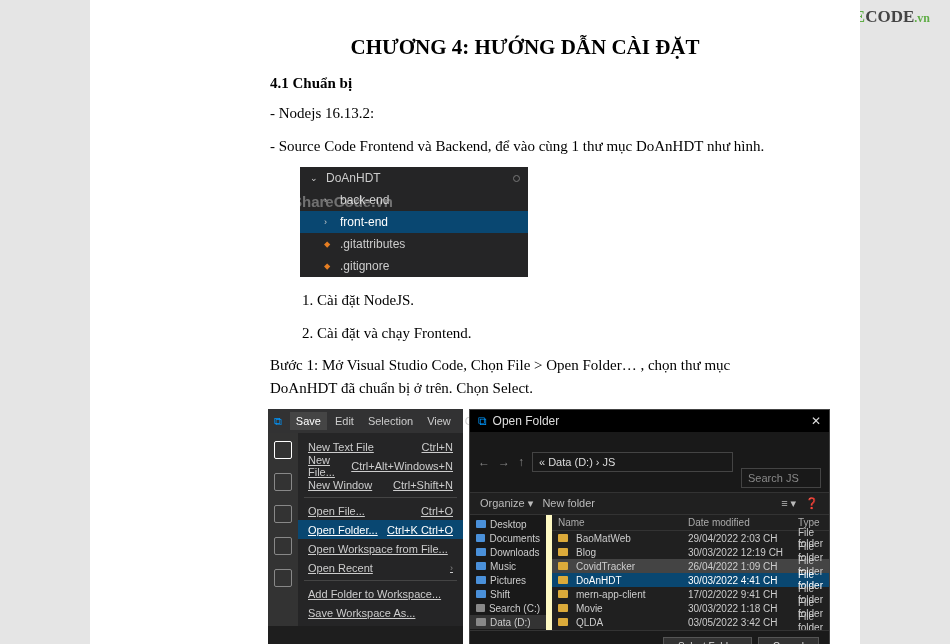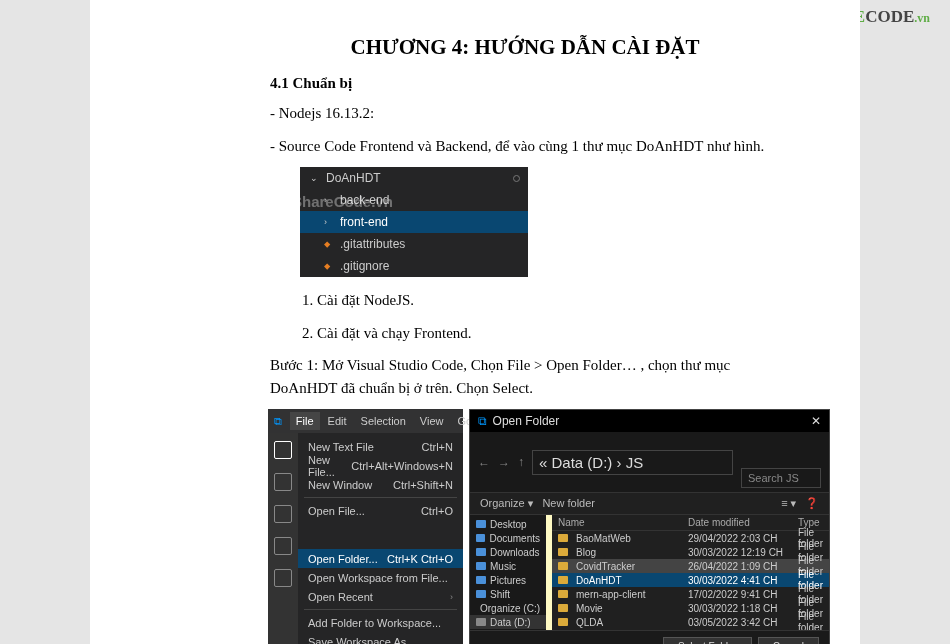--- a/index.html
+++ b/index.html
@@ -30,31 +30,31 @@
   .vscode-menu { width: 195px; background: #1e1e1e; font-family: "Segoe UI", Arial, sans-serif; font-size: 11px; color: #ccc; position: relative; }
   .menubar { display: flex; align-items: center; height: 24px; background: #323233; gap: 2px; padding-left: 6px; font-size: 11px; }
   .menubar .mi { padding: 3px 6px; color: #ccc; }
   .menubar .mi.sel { background: #454545; color: #fff; }
   .menubar .vslogo { width: 16px; height: 16px; display: flex; align-items: center; justify-content: center; font-size: 11px; color: #0098ff; margin-right: 6px; }
   .menu-body { display: flex; }
   .activitybar { width: 30px; background: #333; display: flex; flex-direction: column; align-items: center; padding-top: 8px; gap: 14px; }
   .activitybar .aicon { width: 18px; height: 18px; border: 1.5px solid #888; border-radius: 2px; }
   .activitybar .aicon.active { border-color: #fff; }
   .dropdown { flex: 1; background: #252526; padding: 4px 0; }
-  .dd-item { display: flex; justify-content: space-between; align-items: center; padding: 3px 10px; font-size: 11px; color: #ccc; height: 19px; }
-  .dd-item.sel { background: #094771; color: #fff; margin-top: 29px; }
+  .dd-item { display: flex; justify-content: space-between; align-items: center; padding: 3px 10px; font-size: 11px; color: #ccc; height: 19px; text-decoration: underline; }
+  .dd-item.sel { background: #094771; color: #fff; }
   .dd-item .chev-r { font-size: 9px; color: #888; }
   .dd-sep { height: 1px; background: #444; margin: 3px 6px; }
 
   .open-dialog { width: 425px; background: #202020; font-family: "Segoe UI", Arial, sans-serif; font-size: 11px; color: #ddd; position: relative; border: 1px solid #444; }
   .od-title { background: #000; display: flex; align-items: center; padding: 4px 8px; font-size: 12px; justify-content: space-between; }
   .od-title .close { color: #ddd; font-size: 12px; }
   .od-nav { display: flex; align-items: center; gap: 8px; padding: 4px 8px; background: #191919; border-bottom: 1px solid #333; }
   .od-nav .arrow { color: #888; font-size: 12px; }
-  .od-nav .path { flex: 1; background: #191919; padding: 3px 6px; border: 1px solid #444; font-size: 15px; color: #ddd; }
+  .od-nav .path { flex: 1; background: #191919; padding: 3px 6px; border: 1px solid #444; font-size: 11px; color: #ddd; }
   .od-nav .search { width: 80px; background: #191919; border: 1px solid #444; padding: 3px 6px; font-size: 11px; color: #888; margin-top: 32px; }
   .od-toolbar { display: flex; justify-content: space-between; padding: 4px 10px; font-size: 11px; color: #bbb; border-bottom: 1px solid #333; }
   .od-toolbar .dot { color: #bbb; }
   .od-body { display: flex; height: 115px; }
   .od-side { width: 82px; background: #191919; border-right: 6px solid #fef9c3; font-size: 10px; padding: 2px 0; overflow: hidden; }
   .od-side .srow { display: flex; align-items: center; gap: 4px; padding: 1px 6px; color: #ccc; height: 14px; white-space: nowrap; }
   .od-side .srow.sel { background: #333; }
   .od-side .sico { width: 10px; height: 8px; background: #4a90d9; border-radius: 1px; }
   .od-side .sico.drive { background: #888; border-radius: 1px; }
   .od-main { flex: 1; font-size: 10px; overflow: hidden; }
@@ -115,21 +115,21 @@
     <p class="para indent">1. Cài đặt NodeJS.</p>
     <p class="para indent">2. Cài đặt và chạy Frontend.</p>
     <p class="para">Bước 1: Mở Visual Studio Code, Chọn File &gt; Open Folder… , chọn thư mục DoAnHDT đã chuẩn bị ở trên. Chọn Select.</p>
   </div>
 
   <div class="shots-row" style="margin-left:178px; position:relative;">
 
     <div class="vscode-menu">
       <div class="menubar">
         <span class="vslogo">⧉</span>
-        <span class="mi sel">File</span>
+        <span class="mi sel">Save</span>
         <span class="mi">Edit</span>
         <span class="mi">Selection</span>
         <span class="mi">View</span>
         <span class="mi">Go</span>
         <span class="mi">Run</span>
         <span class="mi">Ter</span>
       </div>
       <div class="menu-body">
         <div class="activitybar">
           <div class="aicon active"></div>
@@ -222,21 +222,21 @@
           <div class="srow">
               <span class="sico"></span>
               <span>Pictures</span>
             </div>
           <div class="srow">
               <span class="sico"></span>
               <span>Shift</span>
             </div>
           <div class="srow">
               <span class="sico drive"></span>
-              <span>Organize (C:)</span>
+              <span>Search (C:)</span>
             </div>
           <div class="srow sel">
               <span class="sico drive"></span>
               <span>Data (D:)</span>
             </div>
           <div class="srow">
               <span class="sico drive"></span>
             </div>
         </div>
         <div class="od-main">

